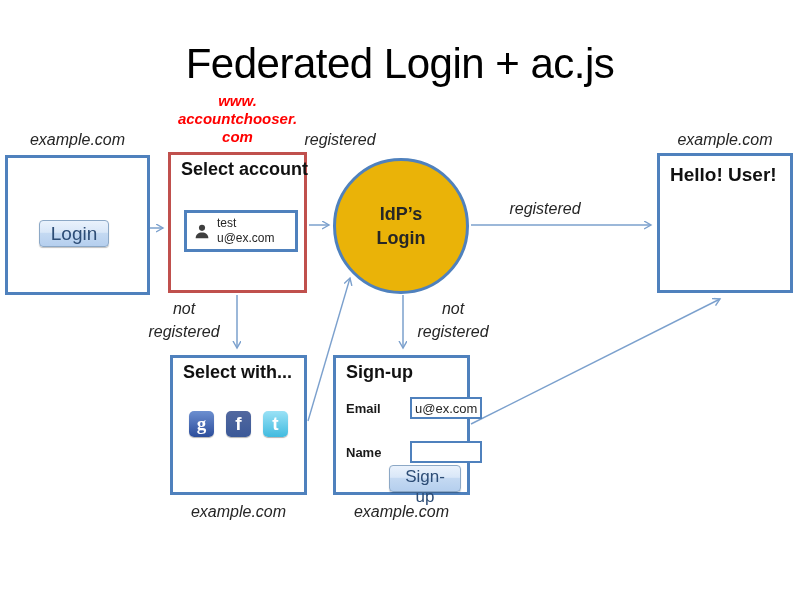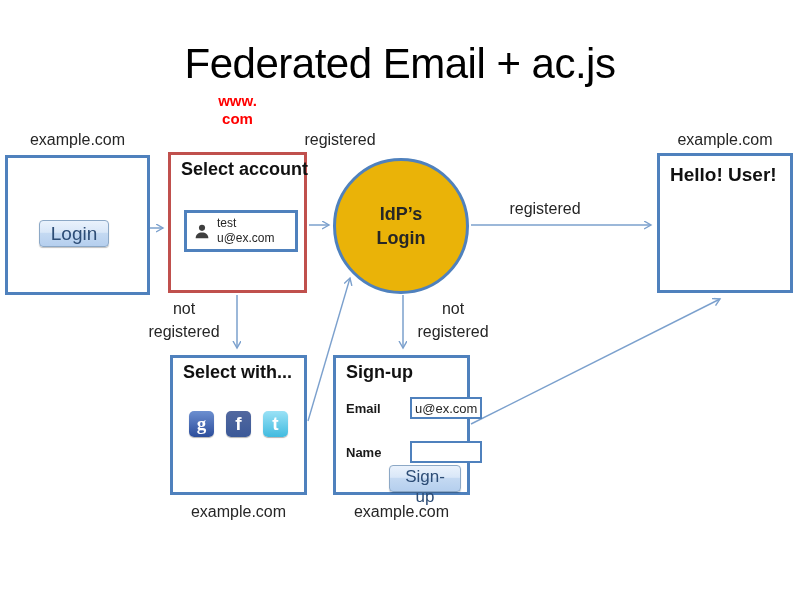--- a/index.html
+++ b/index.html
@@ -11,21 +11,21 @@
     position:absolute; top:40px; left:0; width:800px; text-align:center;
     font-size:42px; color:#000; letter-spacing:-0.5px; white-space:nowrap;
   }
   .arrows { position:absolute; left:0; top:0; width:800px; height:600px; pointer-events:none; }
   .box {
     position:absolute; background:#fff; border:3px solid #4f81bd; box-sizing:border-box;
   }
   .box.red { border-color:#c0504d; }
   .box-heading { font-weight:bold; font-size:18px; color:#111; padding:4px 10px 0 10px; white-space:nowrap; }
   .label {
-    position:absolute; font-size:16px; color:#262626; text-align:center; line-height:23px; white-space:nowrap;
+    position:absolute; font-size:16px; color:#262626; text-align:center; line-height:23px; white-space:nowrap;font-style:italic;
   }
   .label.red-label { color:#ff0000; font-weight:bold; font-size:15px; line-height:18px; white-space:normal; }
   .circle {
     position:absolute; left:333px; top:158px; width:136px; height:136px;
     border:3px solid #4f81bd; border-radius:50%; box-sizing:border-box; background:#eab308;
     display:flex; flex-direction:column; align-items:center; justify-content:center;
     font-weight:bold; font-size:18px; line-height:24px; color:#262626; text-align:center;
   }
   .mock-btn {
     position:absolute; box-sizing:border-box; cursor:pointer;
@@ -71,25 +71,26 @@
     </defs>
     <line x1="150" y1="228" x2="163" y2="228" stroke="#7ba0cd" stroke-width="1.5" marker-end="url(#arr)"></line>
     <line x1="309" y1="225" x2="329" y2="225" stroke="#7ba0cd" stroke-width="1.5" marker-end="url(#arr)"></line>
     <line x1="471" y1="225" x2="651" y2="225" stroke="#7ba0cd" stroke-width="1.5" marker-end="url(#arr)"></line>
     <line x1="237" y1="295" x2="237" y2="348" stroke="#7ba0cd" stroke-width="1.5" marker-end="url(#arr)"></line>
     <line x1="403" y1="295" x2="403" y2="348" stroke="#7ba0cd" stroke-width="1.5" marker-end="url(#arr)"></line>
     <line x1="308" y1="421" x2="350" y2="278" stroke="#7ba0cd" stroke-width="1.4" marker-end="url(#arr)"></line>
     <line x1="471" y1="424" x2="720" y2="299" stroke="#7ba0cd" stroke-width="1.4" marker-end="url(#arr)"></line>
   </svg>
 
-  <div class="title">Federated Email + ac.js</div>
+  <div class="title">Federated Login + ac.js</div>
 
   <div class="label" style="left:5px; top:128px; width:145px;">example.com</div>
   <div class="label red-label" style="left:168px; top:92px; width:139px;">
     <span style="display:block">www.</span>
+    <span style="display:block">accountchooser.</span>
     <span style="display:block">com</span>
   </div>
   <div class="label" style="left:290px; top:128px; width:100px;">registered</div>
   <div class="label" style="left:657px; top:128px; width:136px;">example.com</div>
   <div class="label" style="left:495px; top:197px; width:100px;">registered</div>
 
   <div class="box" style="left:5px; top:155px; width:145px; height:140px;">
     <button class="mock-btn login-btn">Login</button>
   </div>
 

